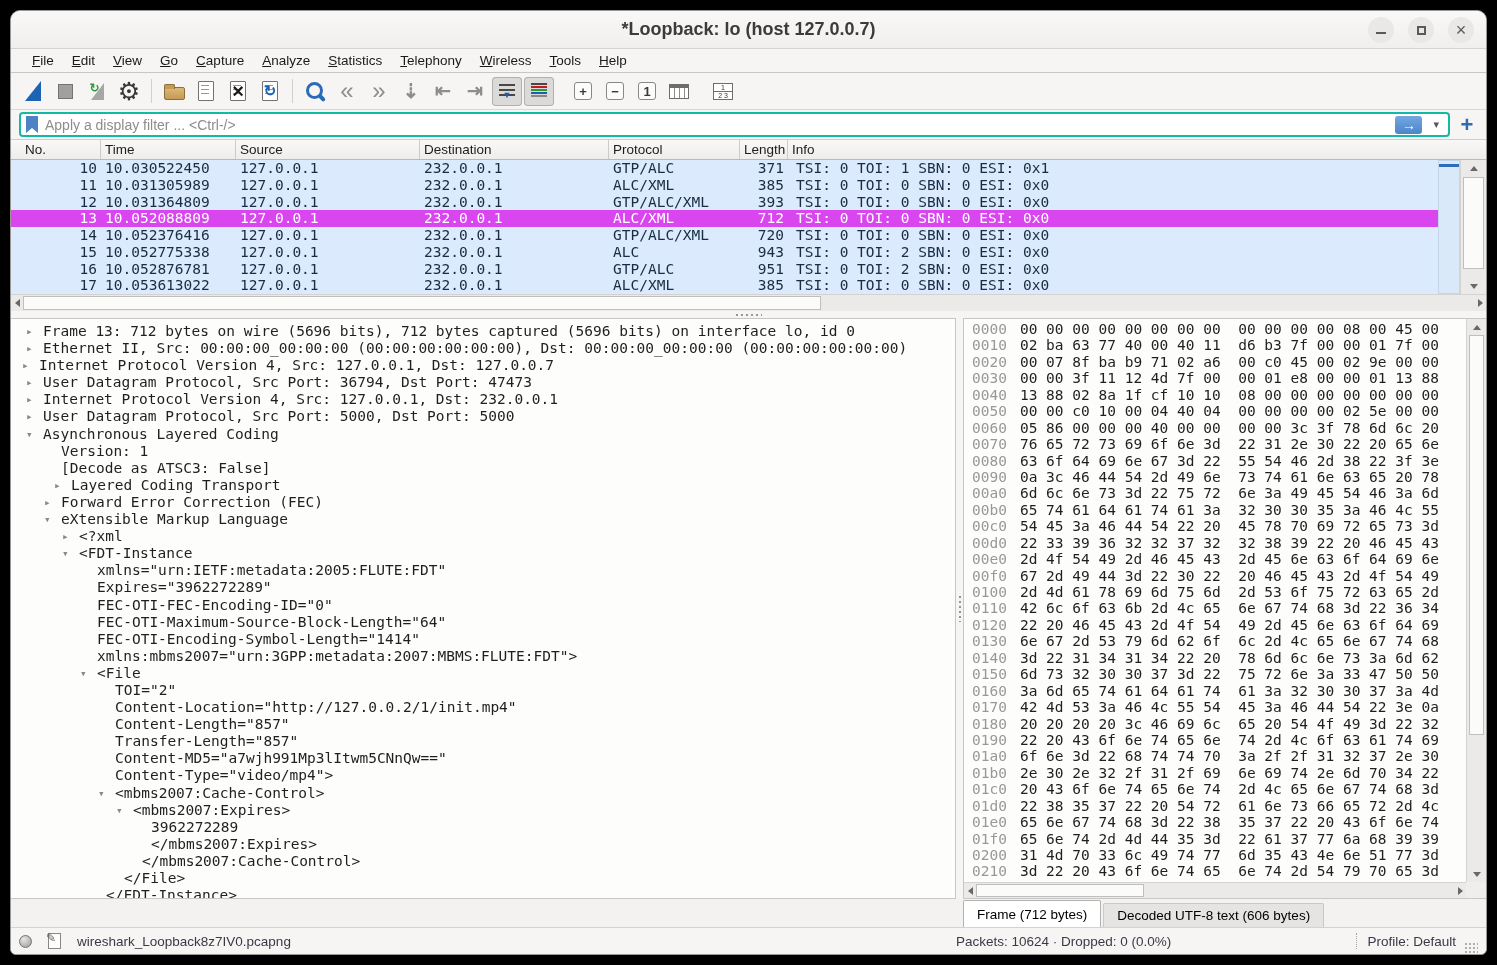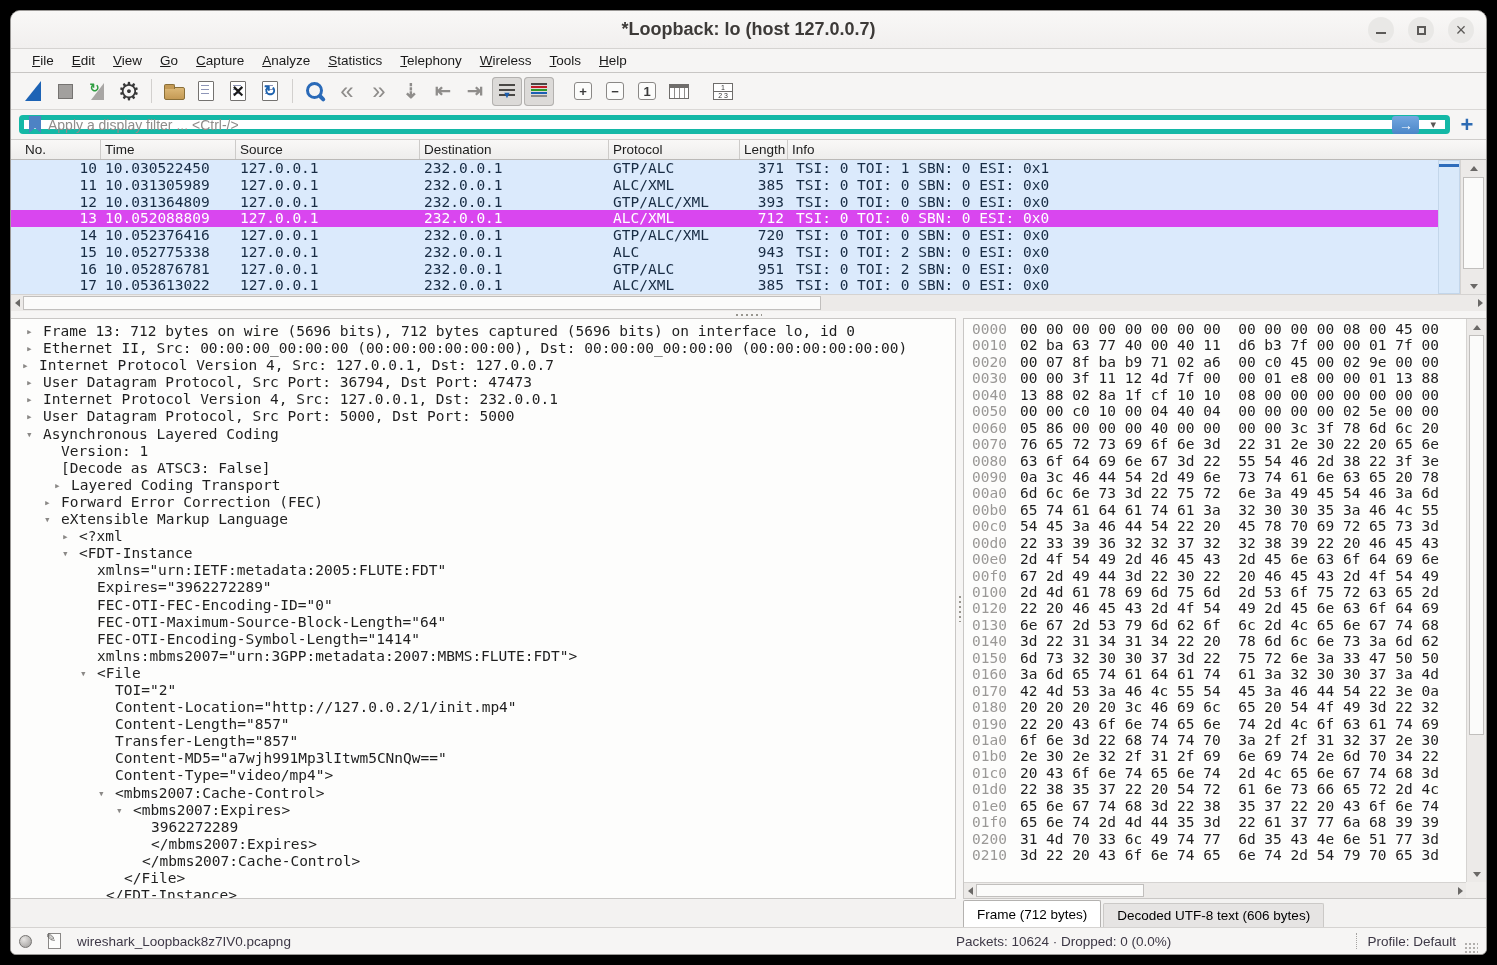--- a/index.html
+++ b/index.html
@@ -90,21 +90,21 @@
   .ic-resize-columns::before { content:""; position:absolute; left:0; right:0; top:0; height:3px; background:#6f6d6b; }
   .ic-layout-123 { width:20px; height:17px; background:#fff; border:1px solid #6f6d6b; }
   .ic-layout-123::before { content:"1"; position:absolute; top:0; left:0; right:0; height:7px; text-align:center;
                     font-size:7px; line-height:7px; color:#333; border-bottom:1px solid #6f6d6b; }
   .ic-layout-123::after { content:"2 3"; position:absolute; bottom:0; left:0; right:0; height:7px;
                     text-align:center; font-size:7px; line-height:7px; color:#333; }
 
   
   .filterbar { height:30px; flex:none; display:flex; align-items:center; gap:6px;
                padding:0 8px; border-bottom:1px solid #cfcdcb; background:#f6f5f4; }
-  .filter-input { flex:1; height:19px; background:#fff; border:5px solid #14b8a6; border-radius:4px;
+  .filter-input { flex:1; height:25px; background:#fff; border:2px solid #14b8a6; border-radius:4px;
                   display:flex; align-items:center; padding:0 5px; gap:7px; }
   .ic-bookmark { width:12px; height:17px; background:#4d82c4;
                  clip-path:polygon(0 0,100% 0,100% 100%,50% 70%,0 100%); flex:none; }
   .filter-field { flex:1; border:none; outline:none; background:transparent; font-size:14px;
                   font-family:"Liberation Sans",sans-serif; color:#3a3a3a; }
   .filter-field::placeholder { color:#8f8d8b; }
   .apply-btn { width:27px; height:18px; flex:none; border-radius:3px;
                background:linear-gradient(#74a7e0,#4a86c8); display:flex; align-items:center;
                justify-content:center; color:#fff; }
   .apply-btn::before { content:"→"; font-size:14px; font-weight:bold; }
@@ -582,20 +582,21 @@
           <div class="hexrow"><span class="hexoff">0070</span><span>76 65 72 73 69 6f 6e 3d  22 31 2e 30 22 20 65 6e</span></div>
           <div class="hexrow"><span class="hexoff">0080</span><span>63 6f 64 69 6e 67 3d 22  55 54 46 2d 38 22 3f 3e</span></div>
           <div class="hexrow"><span class="hexoff">0090</span><span>0a 3c 46 44 54 2d 49 6e  73 74 61 6e 63 65 20 78</span></div>
           <div class="hexrow"><span class="hexoff">00a0</span><span>6d 6c 6e 73 3d 22 75 72  6e 3a 49 45 54 46 3a 6d</span></div>
           <div class="hexrow"><span class="hexoff">00b0</span><span>65 74 61 64 61 74 61 3a  32 30 30 35 3a 46 4c 55</span></div>
           <div class="hexrow"><span class="hexoff">00c0</span><span>54 45 3a 46 44 54 22 20  45 78 70 69 72 65 73 3d</span></div>
           <div class="hexrow"><span class="hexoff">00d0</span><span>22 33 39 36 32 32 37 32  32 38 39 22 20 46 45 43</span></div>
           <div class="hexrow"><span class="hexoff">00e0</span><span>2d 4f 54 49 2d 46 45 43  2d 45 6e 63 6f 64 69 6e</span></div>
           <div class="hexrow"><span class="hexoff">00f0</span><span>67 2d 49 44 3d 22 30 22  20 46 45 43 2d 4f 54 49</span></div>
           <div class="hexrow"><span class="hexoff">0100</span><span>2d 4d 61 78 69 6d 75 6d  2d 53 6f 75 72 63 65 2d</span></div>
+          <div class="hexrow"><span class="hexoff">0110</span><span>42 6c 6f 63 6b 2d 4c 65  6e 67 74 68 3d 22 36 34</span></div>
           <div class="hexrow"><span class="hexoff">0120</span><span>22 20 46 45 43 2d 4f 54  49 2d 45 6e 63 6f 64 69</span></div>
           <div class="hexrow"><span class="hexoff">0130</span><span>6e 67 2d 53 79 6d 62 6f  6c 2d 4c 65 6e 67 74 68</span></div>
           <div class="hexrow"><span class="hexoff">0140</span><span>3d 22 31 34 31 34 22 20  78 6d 6c 6e 73 3a 6d 62</span></div>
           <div class="hexrow"><span class="hexoff">0150</span><span>6d 73 32 30 30 37 3d 22  75 72 6e 3a 33 47 50 50</span></div>
           <div class="hexrow"><span class="hexoff">0160</span><span>3a 6d 65 74 61 64 61 74  61 3a 32 30 30 37 3a 4d</span></div>
           <div class="hexrow"><span class="hexoff">0170</span><span>42 4d 53 3a 46 4c 55 54  45 3a 46 44 54 22 3e 0a</span></div>
           <div class="hexrow"><span class="hexoff">0180</span><span>20 20 20 20 3c 46 69 6c  65 20 54 4f 49 3d 22 32</span></div>
           <div class="hexrow"><span class="hexoff">0190</span><span>22 20 43 6f 6e 74 65 6e  74 2d 4c 6f 63 61 74 69</span></div>
           <div class="hexrow"><span class="hexoff">01a0</span><span>6f 6e 3d 22 68 74 74 70  3a 2f 2f 31 32 37 2e 30</span></div>
           <div class="hexrow"><span class="hexoff">01b0</span><span>2e 30 2e 32 2f 31 2f 69  6e 69 74 2e 6d 70 34 22</span></div>

